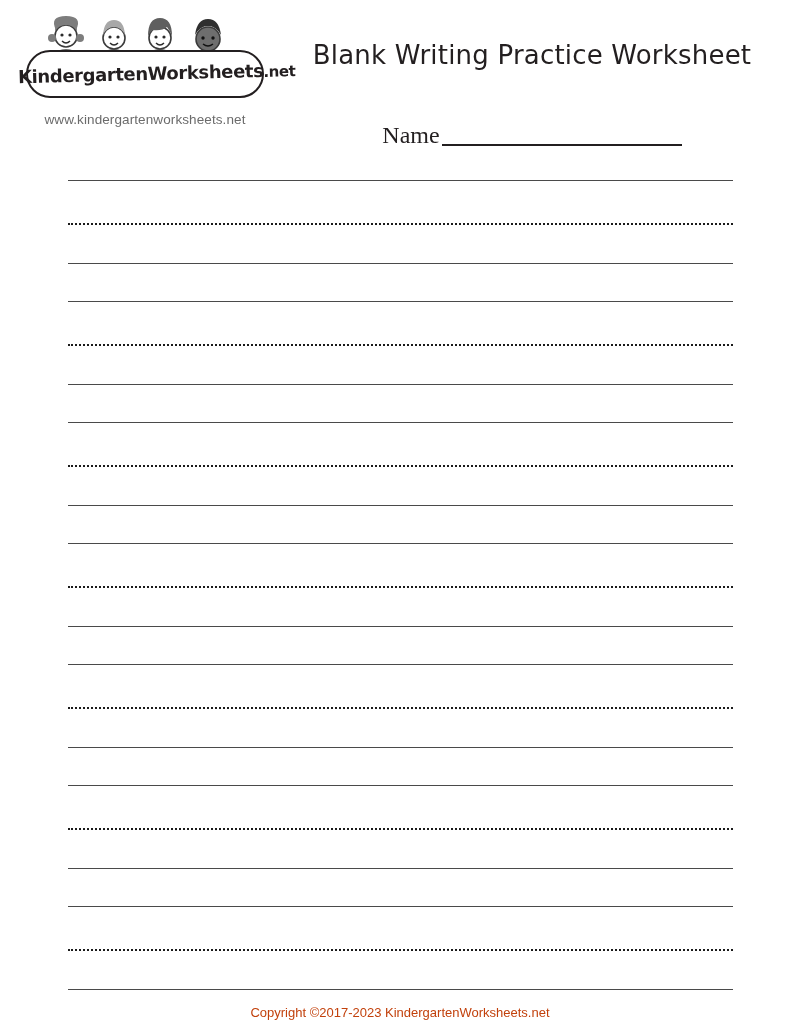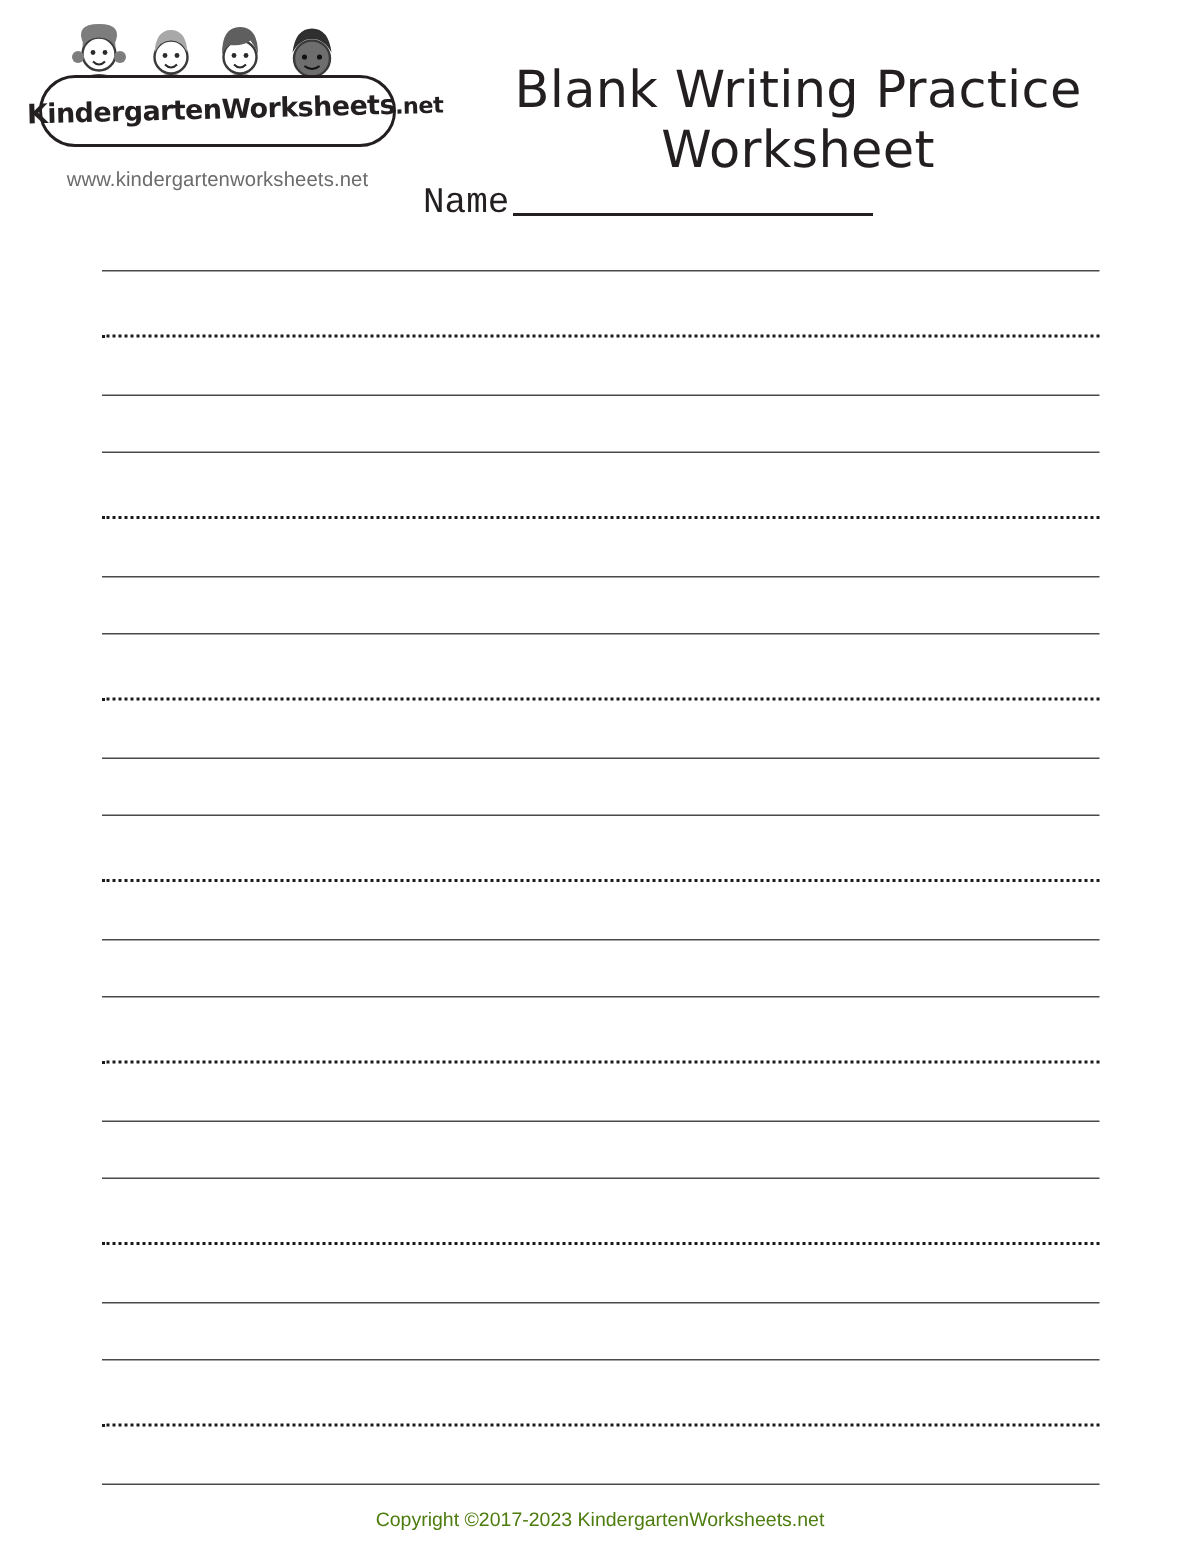--- a/index.html
+++ b/index.html
@@ -87,31 +87,32 @@
     letter-spacing: 0.1px;
   }
 
   .title {
     position: absolute;
     left: 282px;
     top: 40px;
     width: 500px;
     text-align: center;
     font-family: "DejaVu Sans", sans-serif;
-    font-size: 34px;
+    font-size: 26px;
     color: #231f20;
     letter-spacing: 0.2px;
   }
 
   .name-row {
     position: absolute;
     left: 282px;
     top: 122px;
     width: 500px;
-    font-family: Liberation Mono, monospace;
+    text-align: center;
+    font-family: Liberation Serif, serif;
     font-size: 24px;
     color: #231f20;
   }
   .name-row .underline {
     display: inline-block;
     width: 240px;
     border-bottom: 2px solid #231f20;
     vertical-align: -3px;
     margin-left: 2px;
   }
@@ -137,21 +138,21 @@
 
   
   .footer {
     position: absolute;
     left: 0;
     bottom: 14px;
     width: 800px;
     text-align: center;
     font-family: "Liberation Sans", sans-serif;
     font-size: 13px;
-    color: #4d7c0f;
+    color: #c2410c;
     line-height: 17px;
   }
 </style>
 </head>
 <body>
 
 <div class="header">
 
   <div class="logo-block">
     <div class="logo-badge">

